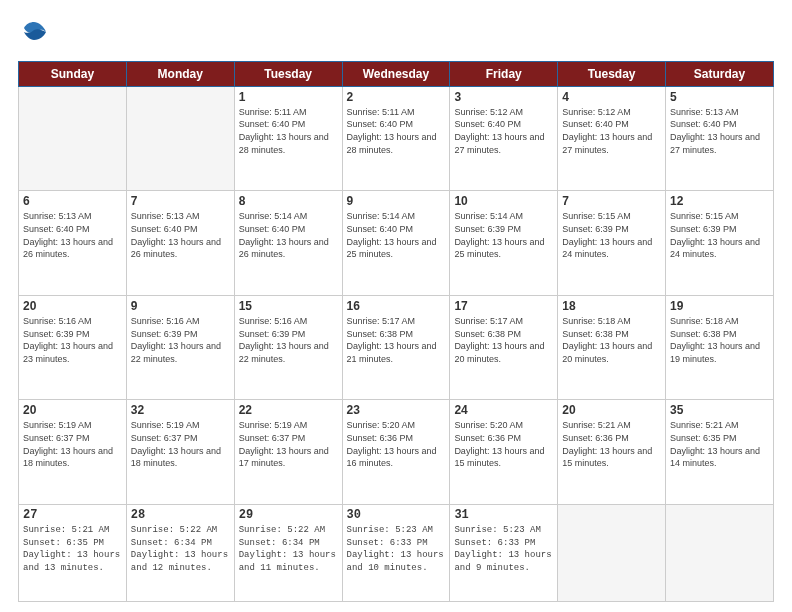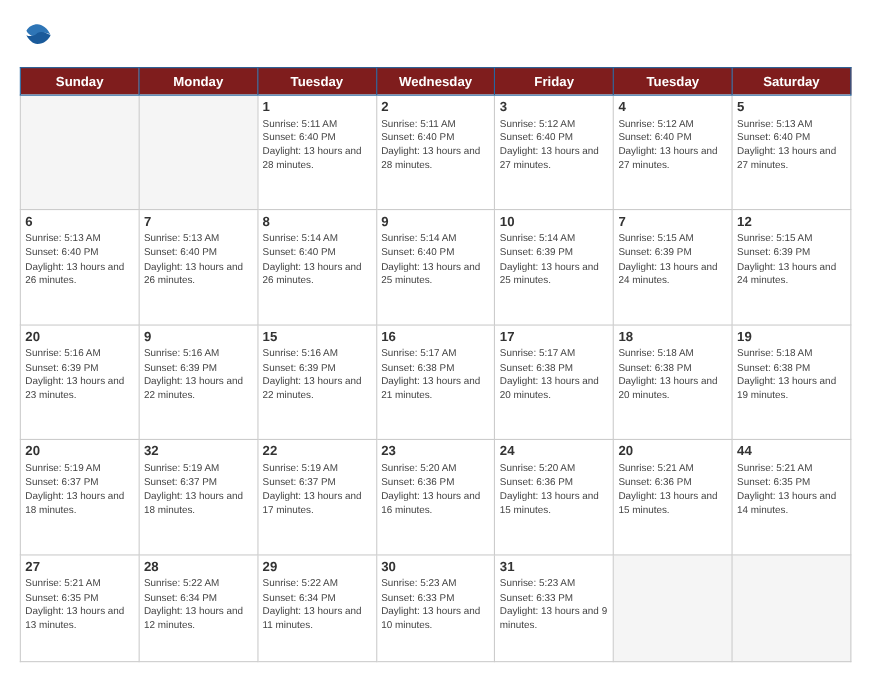--- a/index.html
+++ b/index.html
@@ -87,20 +87,21 @@
       display: block;
       margin-bottom: 2px;
     }
     .day-info {
       font-size: 9px;
       color: #444;
       line-height: 1.4;
     }
     .last-row td {
       height: 76px;
+      font-family: Liberation Mono, monospace;
     }
   </style>
 </head>
 <body>
 
 <div class="page">
   <div class="header">
     <div class="logo">
       <div>
         <div class="logo-text">
@@ -236,21 +237,21 @@
           </td>
           <td>
             <span class="day-num">24</span>
             <div class="day-info">Sunrise: 5:20 AM<br>Sunset: 6:36 PM<br>Daylight: 13 hours and 15 minutes.</div>
           </td>
           <td>
             <span class="day-num">20</span>
             <div class="day-info">Sunrise: 5:21 AM<br>Sunset: 6:36 PM<br>Daylight: 13 hours and 15 minutes.</div>
           </td>
           <td>
-            <span class="day-num">44</span>
+            <span class="day-num">35</span>
             <div class="day-info">Sunrise: 5:21 AM<br>Sunset: 6:35 PM<br>Daylight: 13 hours and 14 minutes.</div>
           </td>
         </tr>
         <tr class="last-row">
           <td>
             <span class="day-num">27</span>
             <div class="day-info">Sunrise: 5:21 AM<br>Sunset: 6:35 PM<br>Daylight: 13 hours and 13 minutes.</div>
           </td>
           <td>
             <span class="day-num">28</span>

